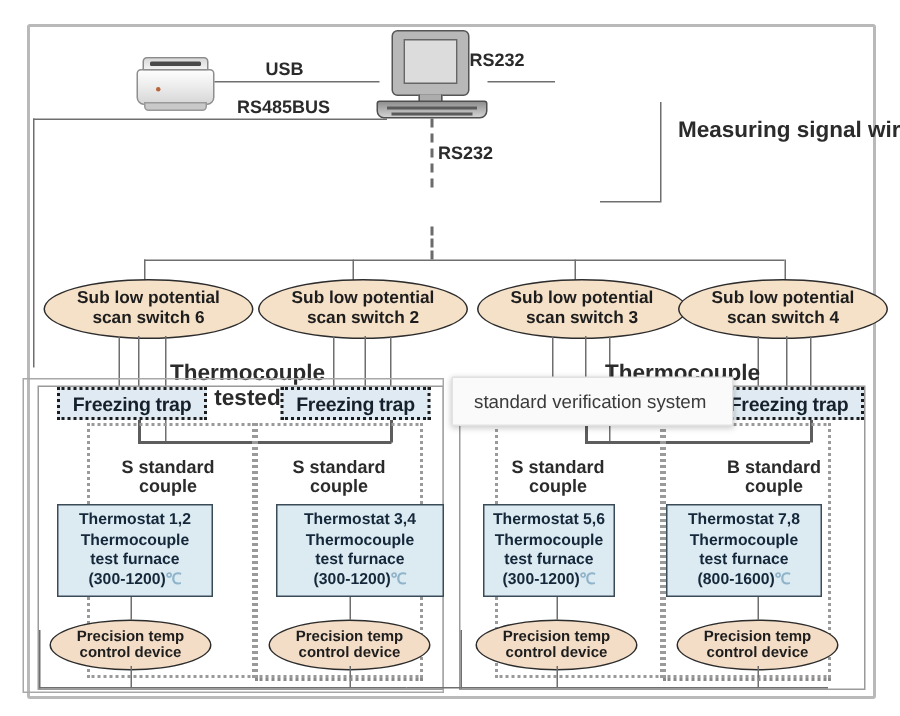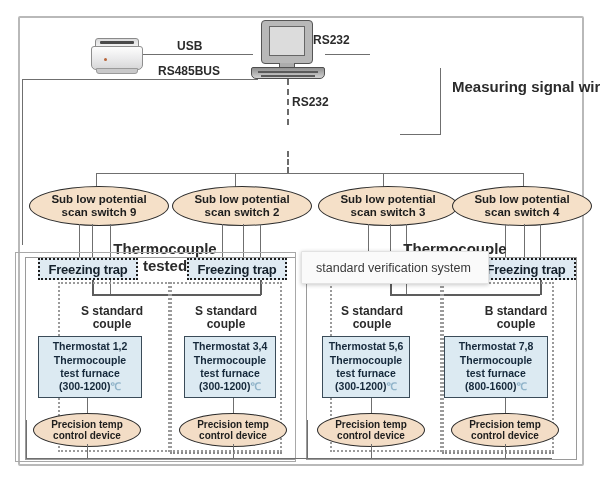--- a/index.html
+++ b/index.html
@@ -143,21 +143,21 @@
   <div class="abs dash-v" style="left:287px;top:151px;height:22px;"></div>
   <div class="abs hline" style="left:96px;top:173px;width:427px;"></div>
   <div class="abs vline" style="left:96px;top:173px;height:17px;"></div>
   <div class="abs vline" style="left:235px;top:173px;height:17px;"></div>
   <div class="abs vline" style="left:383px;top:173px;height:17px;"></div>
   <div class="abs vline" style="left:523px;top:173px;height:17px;"></div>
 
   <div class="abs ellipse sub" style="left:29px;top:186px;width:140px;height:40px;">
     <span class="lbl-center">
       <span>Sub low potential</span><br>
-      <span>scan switch 9</span>
+      <span>scan switch 6</span>
     </span>
   </div>
   <div class="abs ellipse sub" style="left:172px;top:186px;width:140px;height:40px;">
     <span class="lbl-center">
       <span>Sub low potential</span><br>
       <span>scan switch 2</span>
     </span>
   </div>
   <div class="abs ellipse sub" style="left:318px;top:186px;width:140px;height:40px;">
     <span class="lbl-center">
@@ -245,21 +245,21 @@
     <span>couple</span>
   </div>
 
   <div class="abs furnace" style="left:38px;top:336px;width:104px;height:62px;">
     <span>Thermostat 1,2</span>
     <span>Thermocouple</span>
     <span>test furnace</span>
     <span><span>(300-1200)</span><span class="deg">℃</span></span>
   </div>
 
-  <div class="abs furnace" style="left:184px;top:336px;width:92px;height:62px;">
+  <div class="abs furnace" style="left:184px;top:336px;width:112px;height:62px;">
     <span>Thermostat 3,4</span>
     <span>Thermocouple</span>
     <span>test furnace</span>
     <span><span>(300-1200)</span><span class="deg">℃</span></span>
   </div>
 
   <div class="abs furnace" style="left:322px;top:336px;width:88px;height:62px;">
     <span>Thermostat 5,6</span>
     <span>Thermocouple</span>
     <span>test furnace</span>

